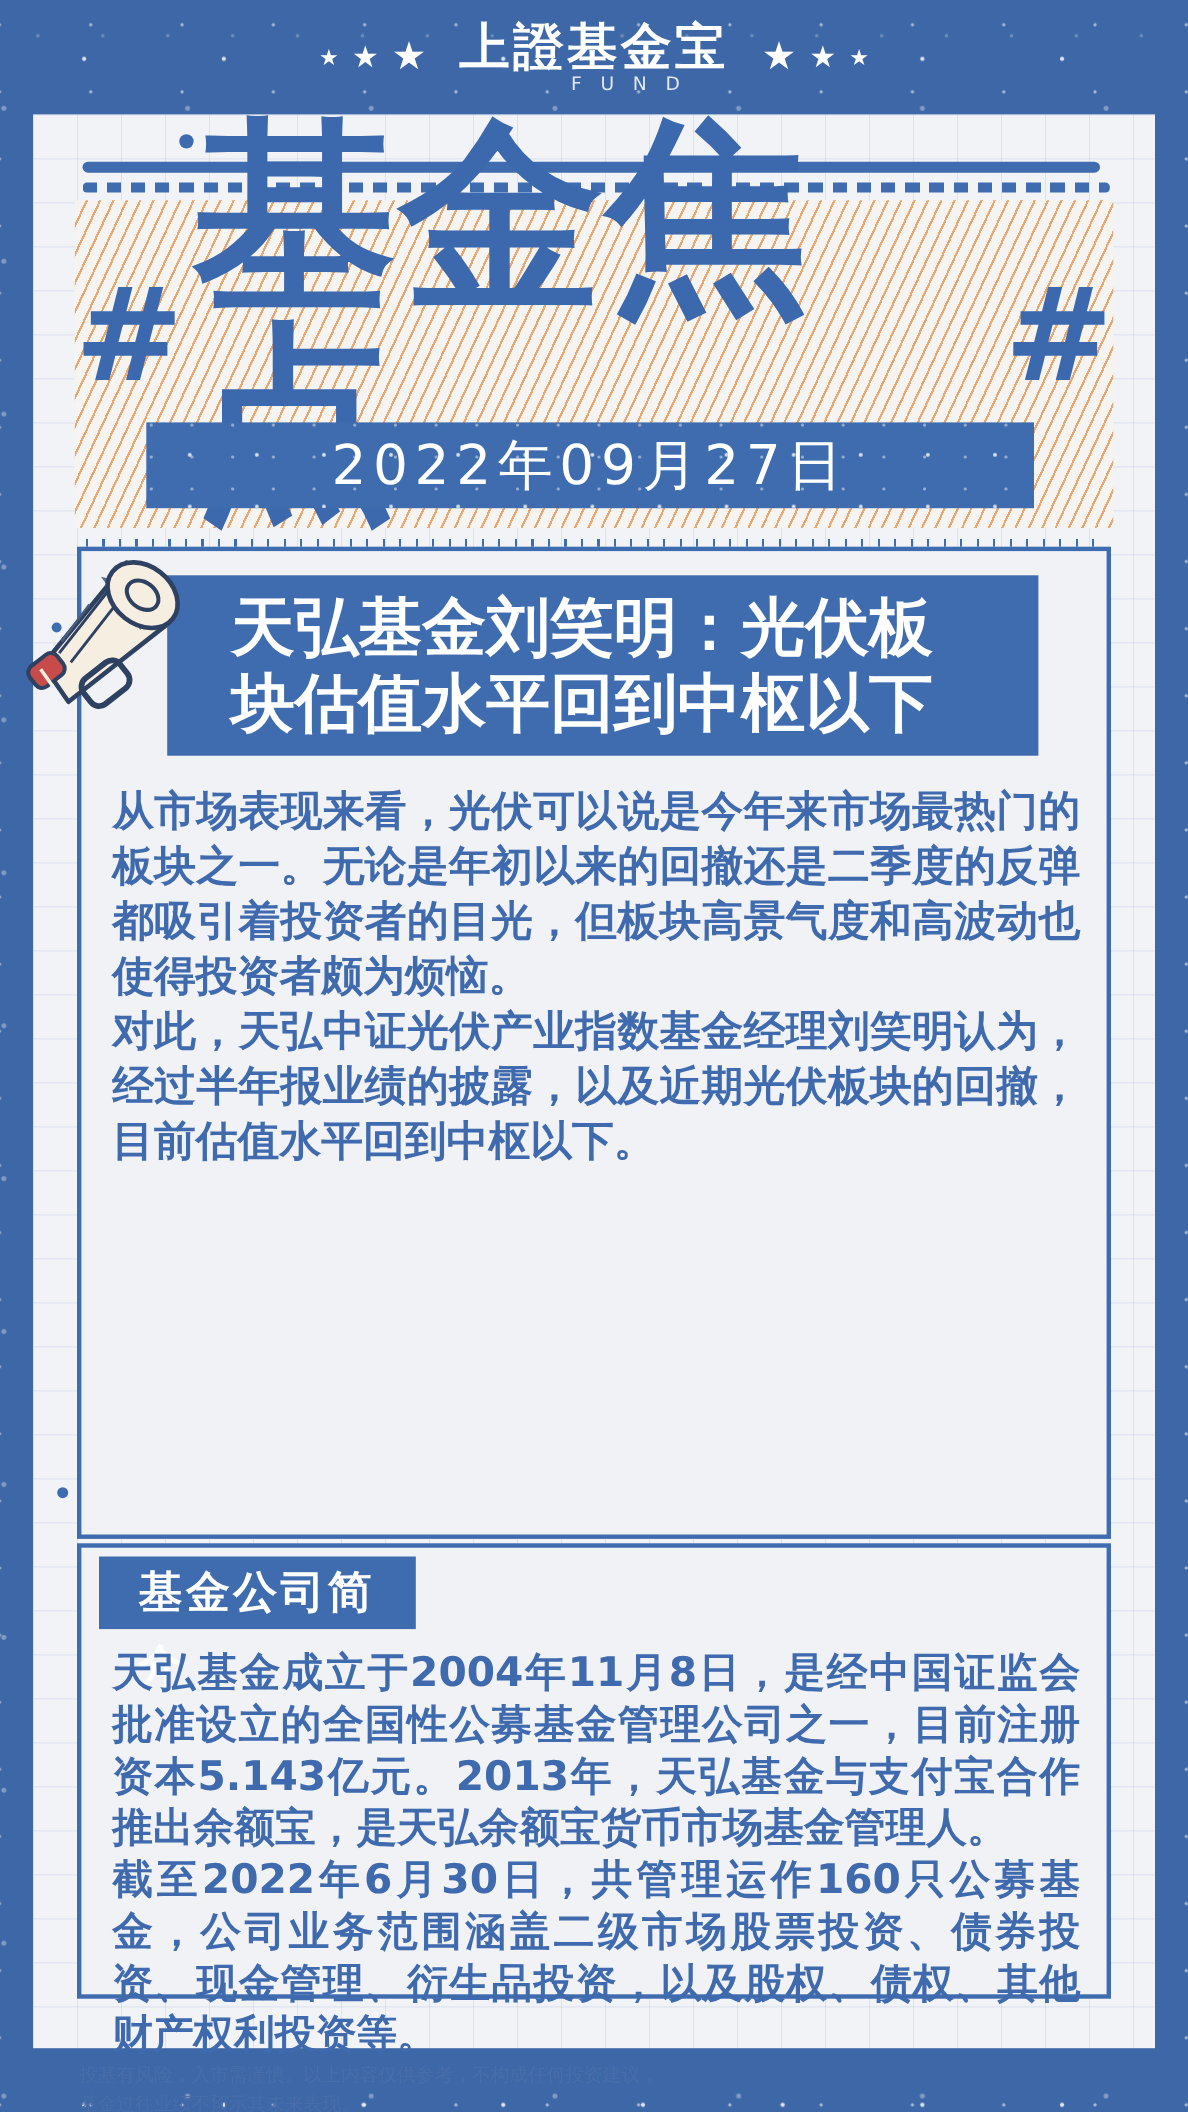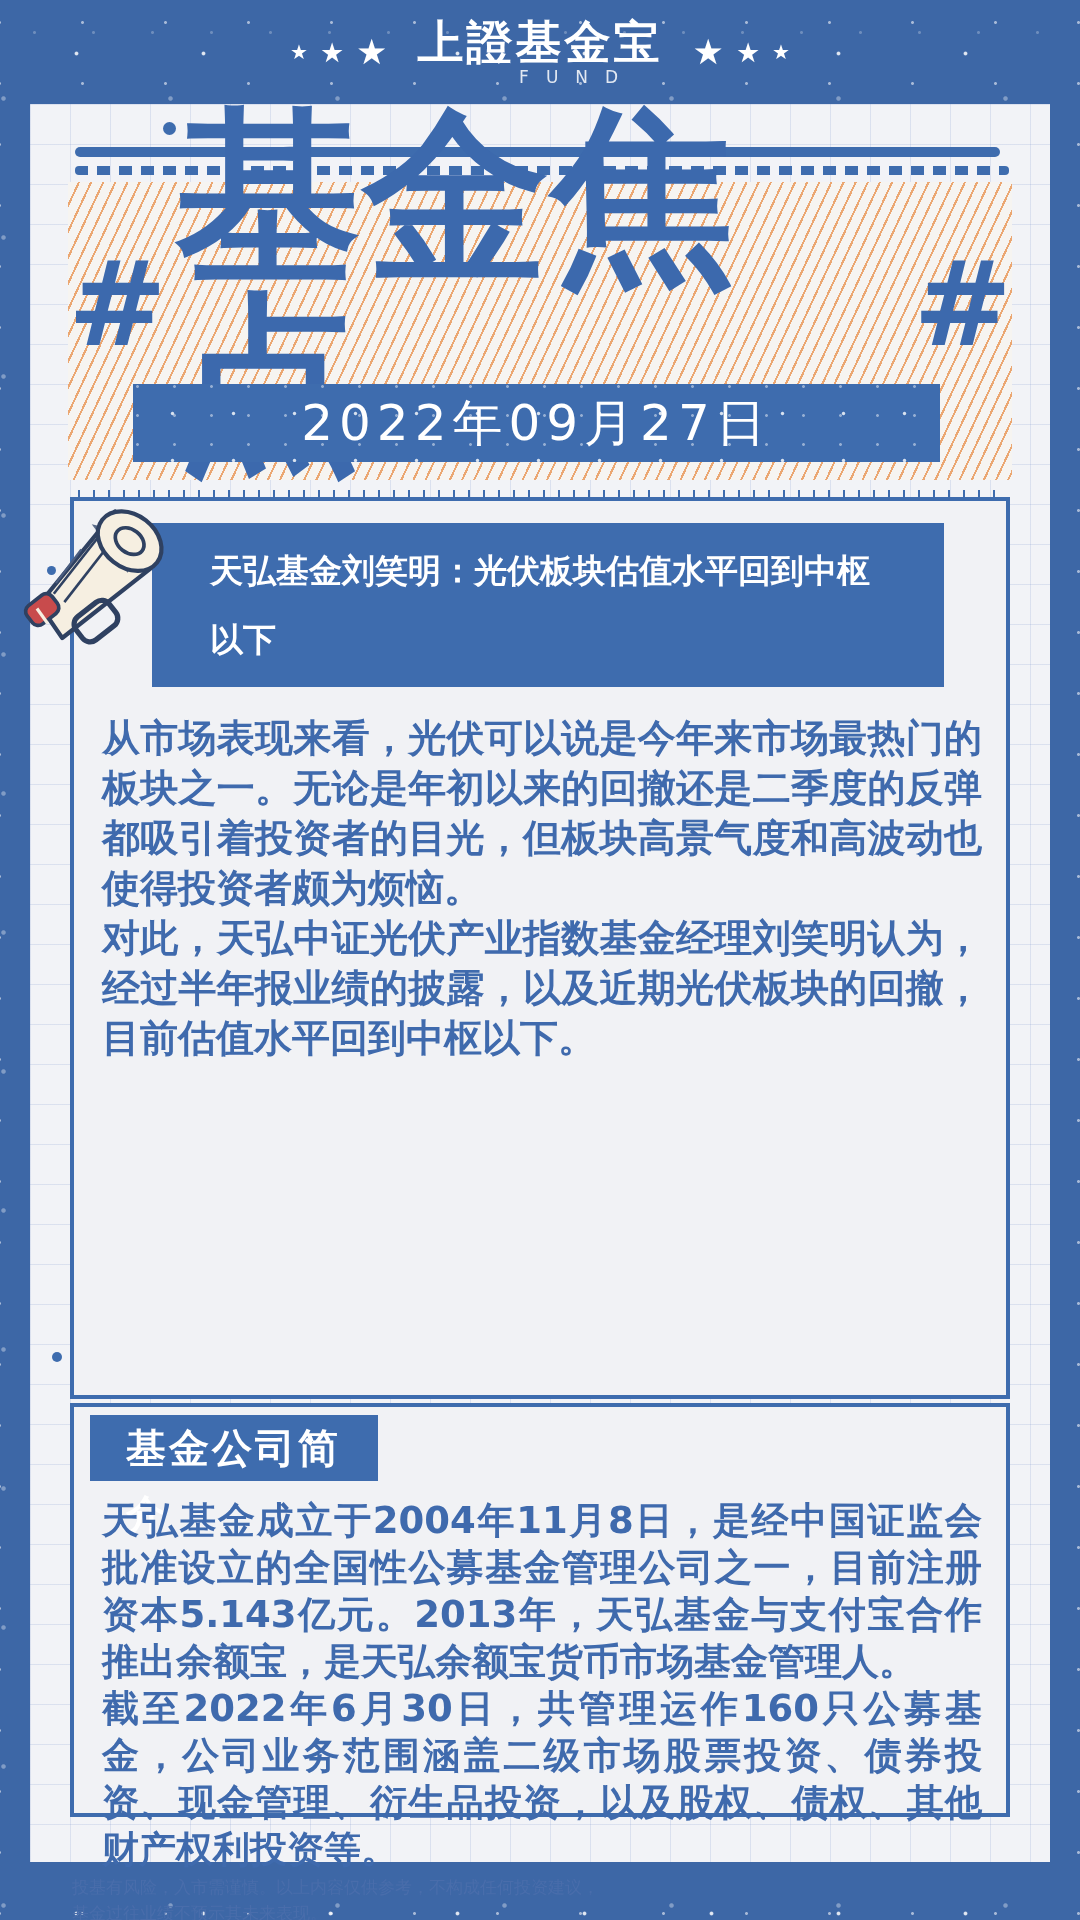--- a/index.html
+++ b/index.html
@@ -83,21 +83,21 @@
   }
   .card1{top:393px;height:902px;}
   .card1::before{ 
     content:"";position:absolute;left:4px;right:4px;top:-11px;height:7px;
     background:repeating-linear-gradient(90deg,#3e6cae 0 2px,transparent 2px 15px);
   }
   .card2{top:1299px;height:414px;}
   .headline-box{
     margin:22px 0 0 78px;width:792px;box-sizing:border-box;
     background:#3e6cae;color:#fff;
-    font-size:33px;font-weight:bold;line-height:69px;
+    font-size:58px;font-weight:bold;line-height:69px;
     padding:13px 44px 13px 58px;
   }
   .body-text{
     margin:26px 24px 0 28px;color:#3f6aad;
     font-size:38px;font-weight:bold;line-height:50px;text-align:justify;font-family:Liberation Serif, serif;
   }
   .body-text p{margin:0;}
   .label-box{
     margin:8px 0 0 16px;width:288px;height:66px;box-sizing:border-box;
     background:#3e6cae;color:#fff;

